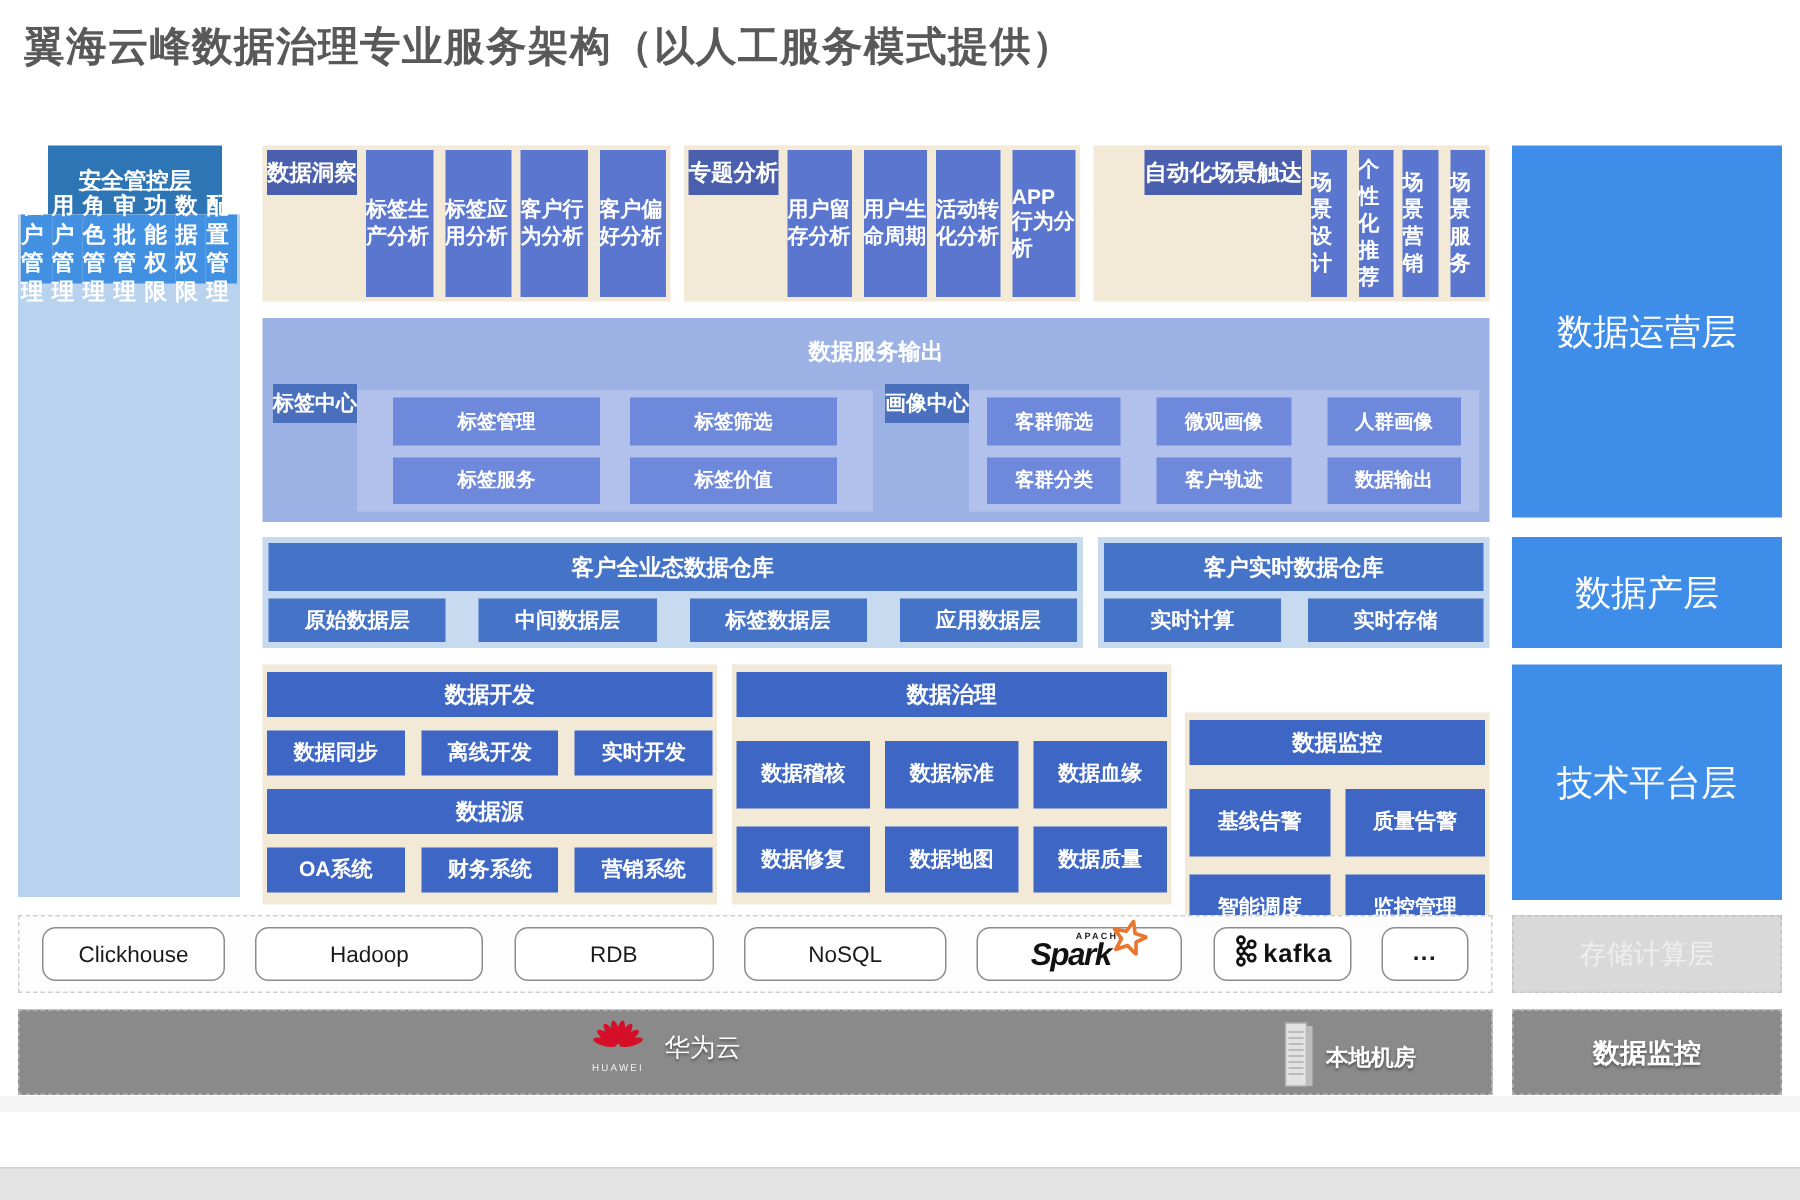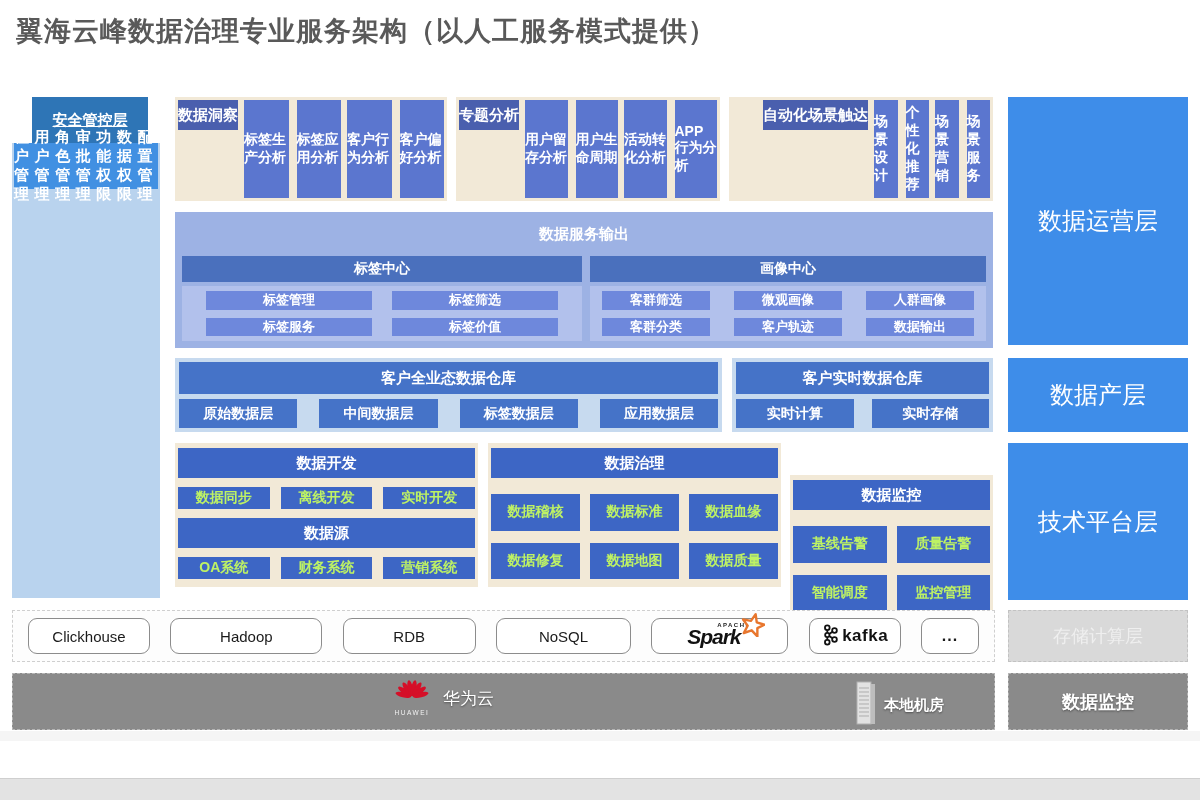--- a/index.html
+++ b/index.html
@@ -34,21 +34,21 @@
   .item-row { display:flex; gap:8px; flex:1; }
   .p-item { flex:1; background:var(--periwinkle); color:#fff; font-size:14px; font-weight:bold;
     display:flex; align-items:center; justify-content:center; }
 
   
   .service { position:absolute; left:175px; top:212px; width:818px; height:136px; background:var(--svc-panel);
     box-sizing:border-box; padding:0 7px 7px; }
   .service-title { height:44px; display:flex; align-items:center; justify-content:center;
     color:#fff; font-size:15px; font-weight:bold; }
   .centers { display:flex; gap:8px; height:85px; }
-  .center { display:flex; flex-direction:column; }
+  .center { display:flex; flex-direction:row; }
   .center-tag { flex:0 0 400px; } .center-profile { flex:1; }
   .center-header { height:26px; background:var(--center-steel); color:#fff; font-size:14px; font-weight:bold;
     display:flex; align-items:center; justify-content:center; }
   .center-inner { flex:1; margin-top:4px; background:var(--svc-inner); display:grid; box-sizing:border-box; }
   .inner-tag { grid-template-columns:1fr 1fr; padding:5px 24px; gap:8px 20px; }
   .inner-profile { grid-template-columns:1fr 1fr 1fr; padding:5px 12px; gap:8px 24px; }
   .s-item { background:var(--svc-item); color:#fff; font-size:13px; font-weight:bold;
     display:flex; align-items:center; justify-content:center; }
 
   
@@ -56,29 +56,29 @@
     padding:4px; display:flex; flex-direction:column; }
   .wh-full { left:175px; width:547px; } .wh-rt { left:732px; width:261px; }
   .wh-header { height:32px; background:var(--wh-blue); color:#fff; font-size:15px; font-weight:bold;
     display:flex; align-items:center; justify-content:center; }
   .wh-items { flex:1; margin-top:5px; display:grid; gap:22px; }
   .wh-items-4 { grid-template-columns:repeat(4,1fr); } .wh-items-2 { grid-template-columns:repeat(2,1fr); gap:18px; }
   .wh-item { background:var(--wh-blue); color:#fff; font-size:14px; font-weight:bold;
     display:flex; align-items:center; justify-content:center; }
 
   
-  .plat { position:absolute; top:443px; height:144px; background:var(--cream); box-sizing:border-box;
+  .plat { position:absolute; top:443px; height:160px; background:var(--cream); box-sizing:border-box;
     padding:5px 3px 8px; display:flex; flex-direction:column; }
   .dev { left:175px; width:303px; gap:9px; }
   .gov { left:488px; width:293px; }
   .mon { left:790px; width:203px;margin-top:32px; }
   .b-header { height:30px; flex:0 0 30px; background:var(--dev-blue); color:#fff; font-size:15px; font-weight:bold;
     display:flex; align-items:center; justify-content:center; }
   .dev-row { flex:1; display:grid; grid-template-columns:repeat(3,1fr); gap:11px; }
-  .b-item { background:var(--dev-blue); color:#bef264; font-size:14px; font-weight:bold;
+  .b-item { background:var(--dev-blue); color:#ffffff; font-size:14px; font-weight:bold;
     display:flex; align-items:center; justify-content:center; }
   .tall-rows { flex:1; margin-top:16px; display:grid; gap:12px 10px; }
   .rows-3 { grid-template-columns:repeat(3,1fr); } .rows-2 { grid-template-columns:repeat(2,1fr); }
 
   
   .storage { position:absolute; left:12px; top:610px; width:983px; height:52px; background:#fdfdfd;
     border:1px dashed #cfcfcf; box-sizing:border-box; display:flex; align-items:center;
     justify-content:space-between; padding:0 15px; }
   .st-box { height:36px; background:#fff; border:1px solid #8c8c8c; border-radius:9px;
     display:flex; align-items:center; justify-content:center; font-size:15px; color:#1a1a1a; box-sizing:border-box; }

